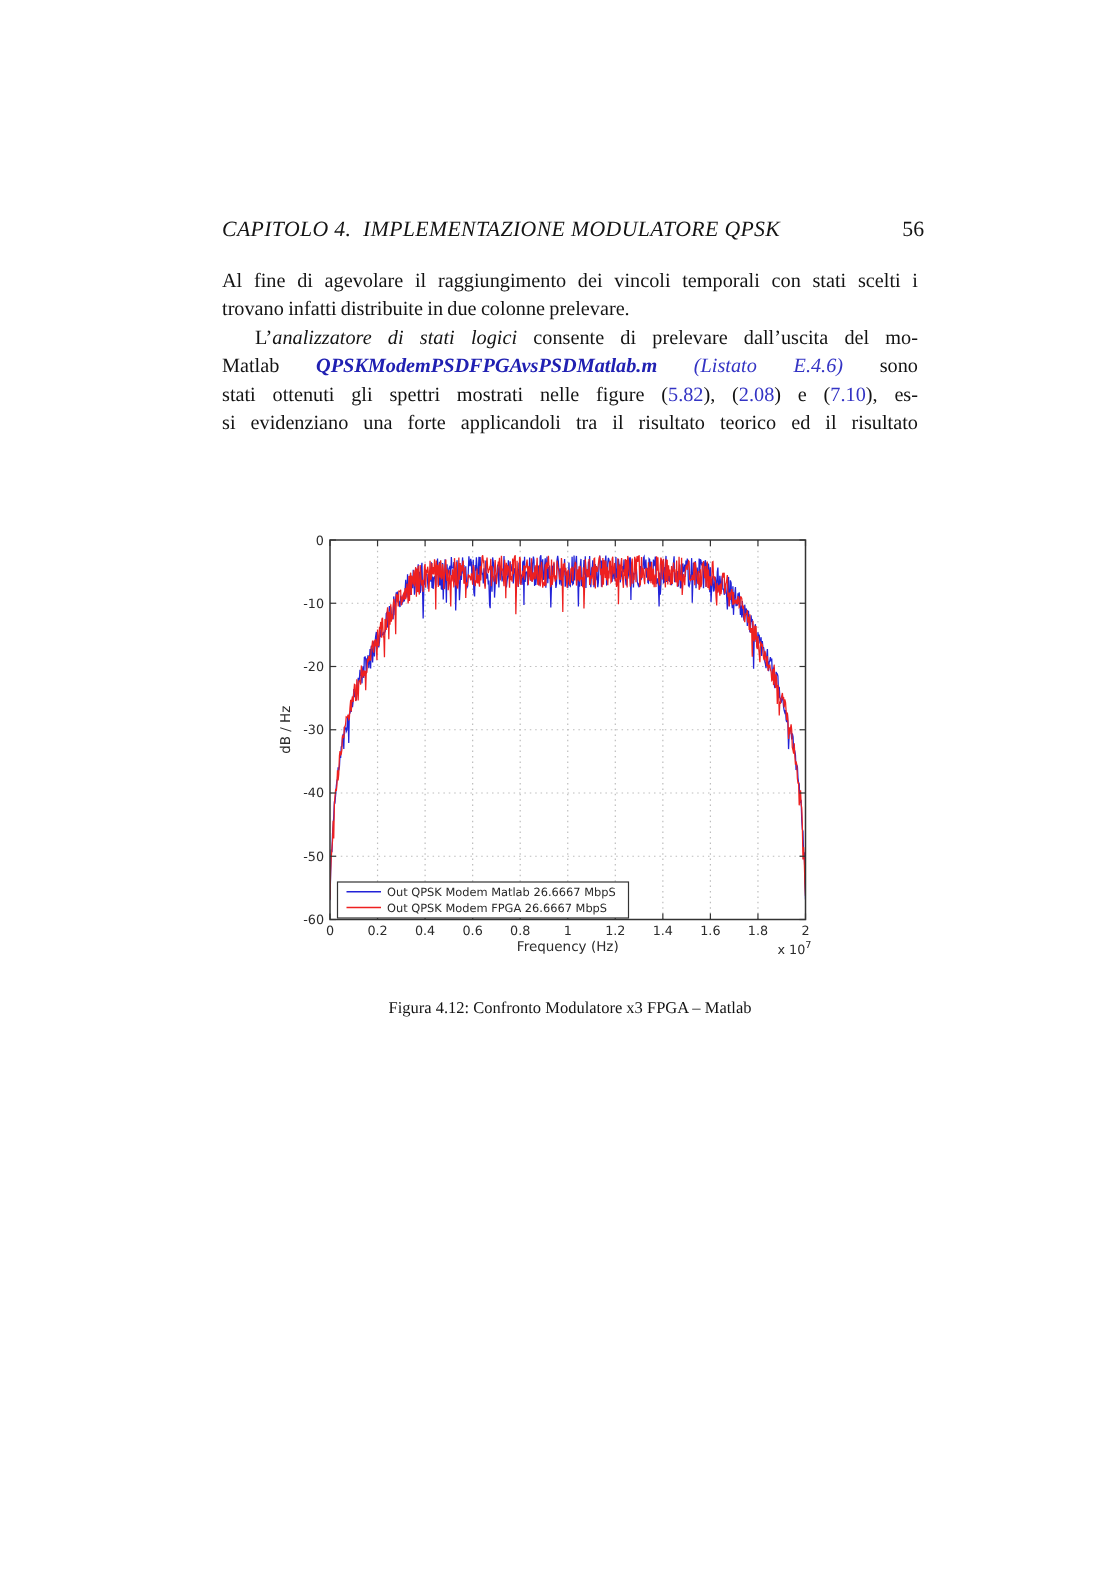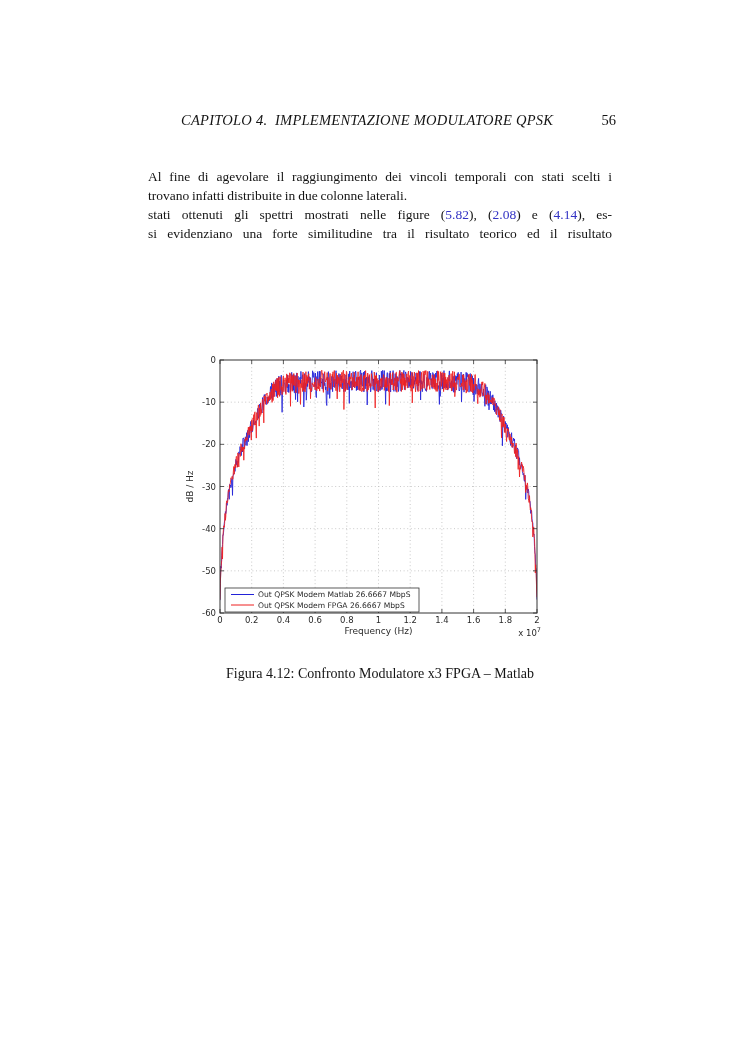--- a/index.html
+++ b/index.html
@@ -1,51 +1,53 @@
 <!DOCTYPE html>
 <html><head>
 <meta charset="utf-8">
 <style>
   html,body{margin:0;padding:0;background:#ffffff;}
   .page{position:relative;width:746px;height:1055px;background:#ffffff;overflow:hidden;
         font-family:"Liberation Serif",serif;color:#141414;}
   .header{position:absolute;top:112px;left:148px;width:468px;font-size:14.5px;
           display:flex;justify-content:space-between;align-items:baseline;}
-  .header .title{font-style:italic;white-space:pre;letter-spacing:0.25px;margin-left:33px;}
-  .header .pnum{font-style:normal;}
-  .bodytext{position:absolute;top:167px;left:148px;width:464px;font-size:13.5px;
+  .header .title{font-style:italic;white-space:pre;letter-spacing:0.25px;}
+  .header .pnum{font-style:normal;margin-top:33px;}
+  .bodytext{position:absolute;top:177px;left:148px;width:464px;font-size:13.5px;
             line-height:19.1px;word-spacing:-0.5px;}
   .line{text-align:justify;text-align-last:justify;}
   .line.last{text-align-last:left;}
   .line.indent{text-indent:22px;}
   .it{font-style:italic;}
   .bd{font-weight:bold;}
   .lk{color:#3333c4;}
   .bd.lk{color:#2020b2;}
   .figwrap{position:absolute;top:350px;left:178px;width:380px;height:296px;}
   .figwrap svg{display:block;}
   .caption{position:absolute;top:666px;left:148px;width:464px;text-align:center;
-           font-size:14px;}
+           font-size:11px;}
   .axis-text{font-family:"DejaVu Sans",sans-serif;fill:#2a2a2a;}
 </style>
 </head>
 <body>
 
 <div class="page">
 
   <div class="header">
     <span class="title">CAPITOLO 4.  IMPLEMENTAZIONE MODULATORE QPSK</span>
     <span class="pnum">56</span>
   </div>
 
   <div class="bodytext">
       <div class="line"><span class="">Al fine di agevolare il raggiungimento dei vincoli temporali con stati scelti i</span></div>
-      <div class="line last"><span class="">trovano infatti distribuite in due colonne laterali.</span></div>
-      <div class="line"><span class="">stati ottenuti gli spettri mostrati nelle figure (</span><span class="lk">5.82</span><span class="">), (</span><span class="lk">2.08</span><span class="">) e (</span><span class="lk">4.14</span><span class="">), es-</span></div>
-      <div class="line"><span class="">si evidenziano una forte similitudine tra il risultato teorico ed il risultato</span></div>
+      <div class="line last"><span class="">trovano infatti distribuite in due colonne prelevare.</span></div>
+      <div class="line indent"><span class="">L’</span><span class="it">analizzatore di stati logici</span><span class=""> consente di prelevare dall’uscita del mo-</span></div>
+      <div class="line"><span class="">Matlab </span><span class="it bd lk">QPSKModemPSDFPGAvsPSDMatlab.m</span><span class=""> </span><span class="it lk">(Listato E.4.6)</span><span class=""> sono</span></div>
+      <div class="line"><span class="">stati ottenuti gli spettri mostrati nelle figure (</span><span class="lk">5.82</span><span class="">), (</span><span class="lk">2.08</span><span class="">) e (</span><span class="lk">7.10</span><span class="">), es-</span></div>
+      <div class="line"><span class="">si evidenziano una forte applicandoli tra il risultato teorico ed il risultato</span></div>
     </div>
 
   <div class="figwrap">
     <svg width="380" height="296" viewBox="0 0 380 296">
         <defs>
           <clipPath id="pc">
             <rect x="42" y="10" width="317" height="253"></rect>
           </clipPath>
         </defs>
         <line x1="73.7" y1="10" x2="73.7" y2="263" stroke="#bdbdbd" stroke-width="0.8" stroke-dasharray="1 2.6"></line>

